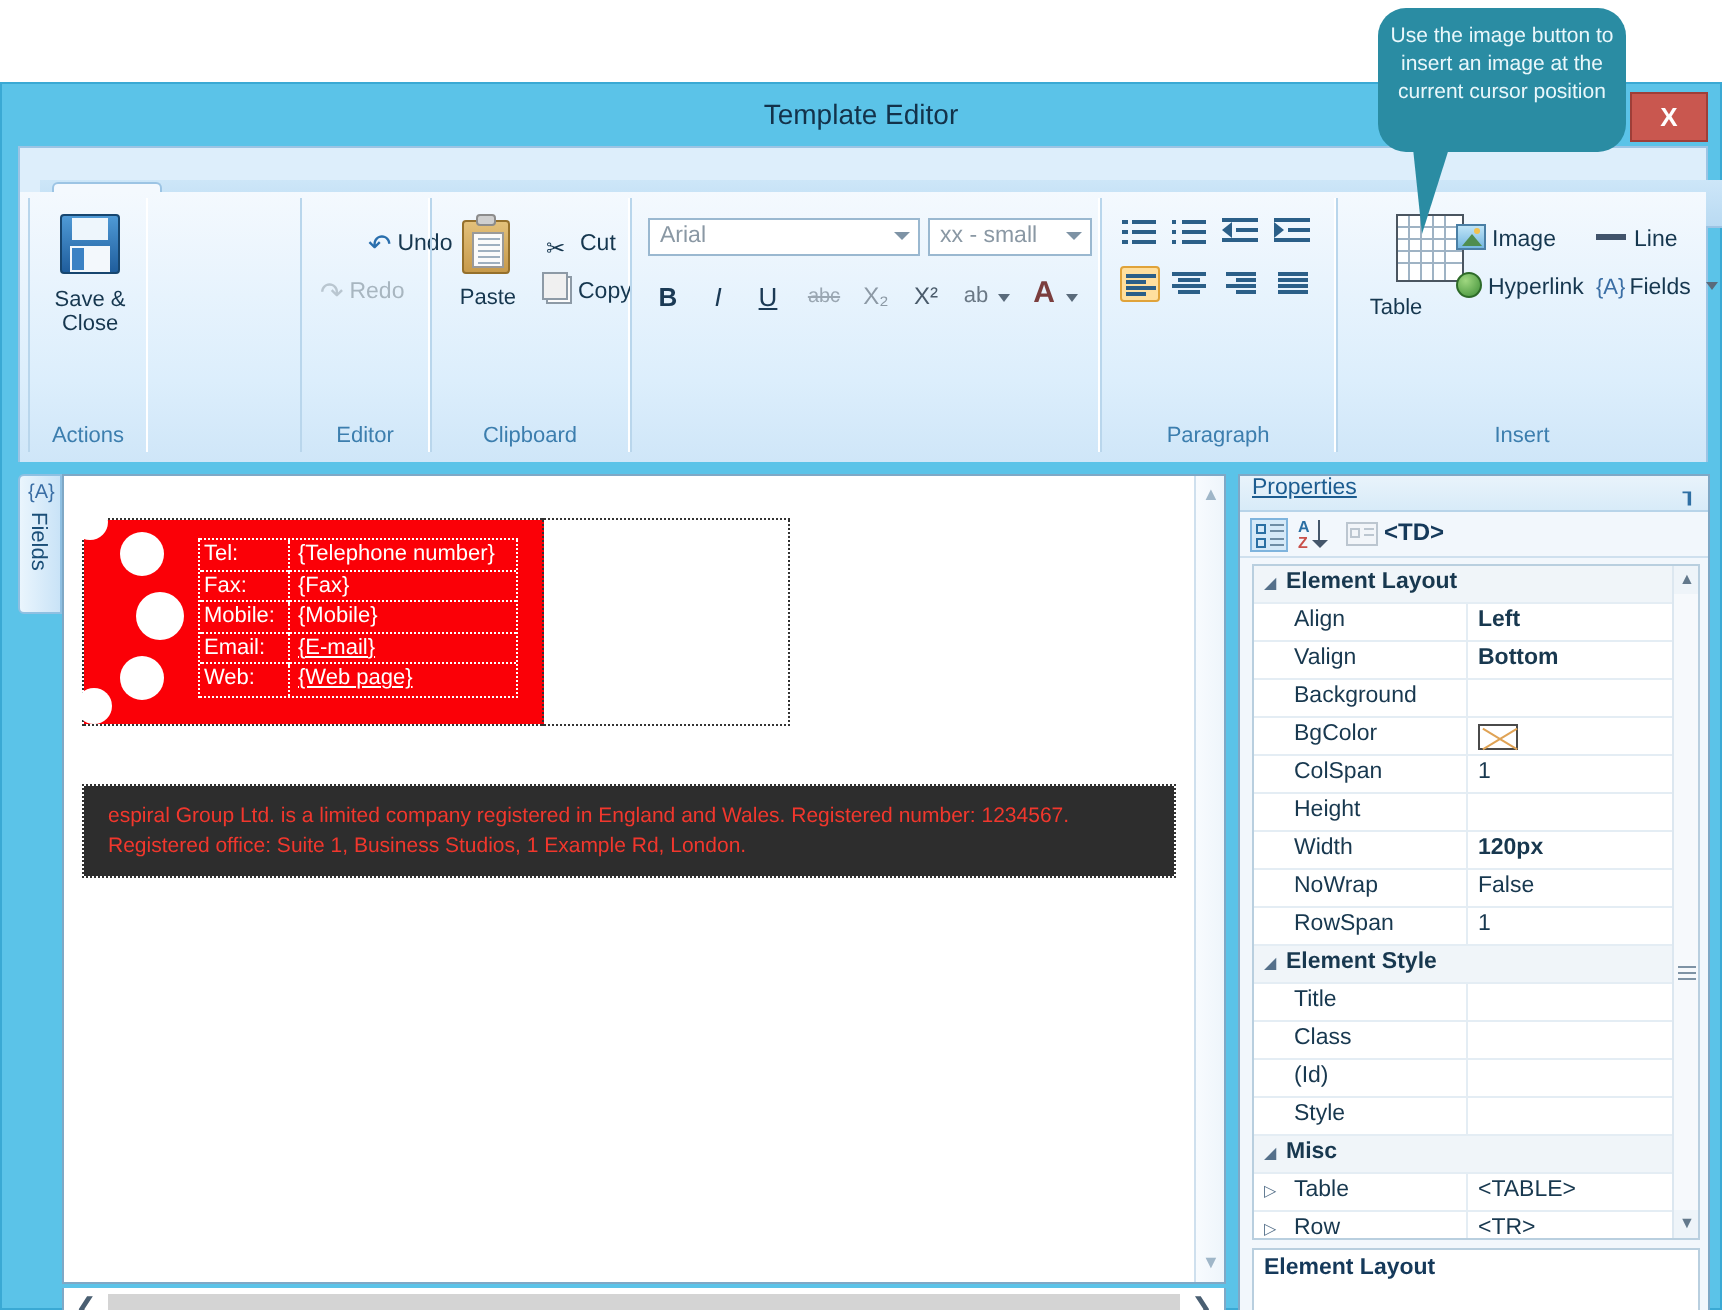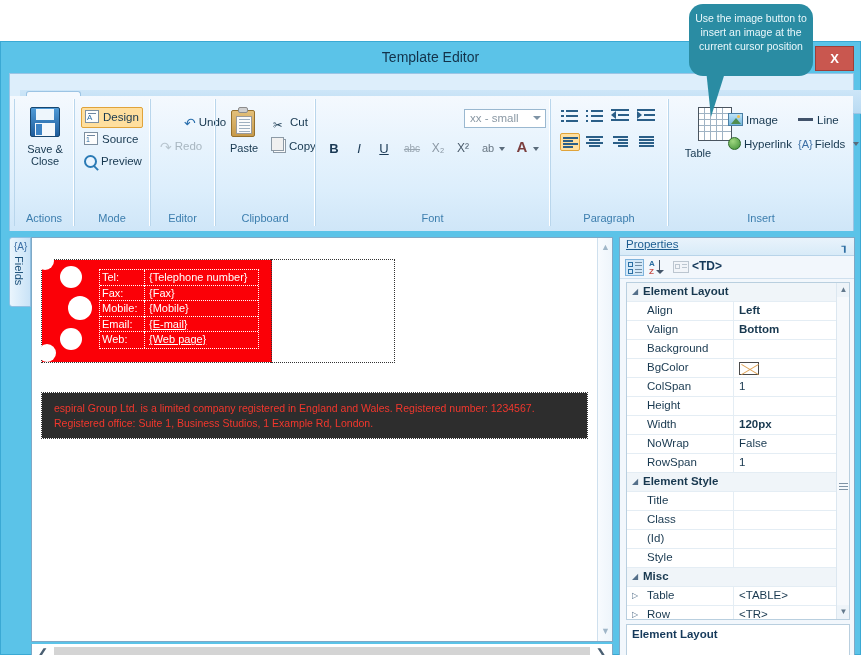--- a/index.html
+++ b/index.html
@@ -320,34 +320,20 @@
             </span>
             <div style="margin-top:4px;">
               <div>Save &amp;</div>
               <div>Close</div>
             </div>
           </div>
         </div>
         <div class="rgroup-label">Actions</div>
       </div>
 
-      <div class="rgroup" style="left:64px; width:76px;">
-        <div class="rgroup-body">
-          <div class="smallbtn sel" style="left:6px; top:6px;">
-            <span class="ico-mini design"></span><span>Design</span>
-          </div>
-          <div class="smallbtn" style="left:6px; top:29px;">
-            <span class="ico-mini source"></span><span>Source</span>
-          </div>
-          <div class="smallbtn" style="left:6px; top:51px;">
-            <span class="ico-magnifier"></span><span>Preview</span>
-          </div>
-        </div>
-        <div class="rgroup-label">Mode</div>
-      </div>
 
       <div class="rgroup" style="left:140px; width:65px;">
         <div class="rgroup-body">
           <div class="smallbtn" style="left:6px; top:12px;margin-left:24px;">
             <span class="ico-undo">↶</span><span>Undo</span>
           </div>
           <div class="smallbtn disabled" style="left:6px; top:36px;">
             <span class="ico-redo">↷</span><span>Redo</span>
           </div>
         </div>
@@ -367,41 +353,44 @@
           </div>
           <div class="smallbtn" style="left:54px; top:36px;">
             <span class="ico-copy"></span><span>Copy</span>
           </div>
         </div>
         <div class="rgroup-label">Clipboard</div>
       </div>
 
       <div class="rgroup" style="left:305px; width:235px;">
         <div class="rgroup-body">
+          <div class="combo" style="left:8px; top:8px; width:136px;">
+            <span>Arial</span>
+            <span class="arrow"></span>
+          </div>
           <div class="combo" style="left:148px; top:8px; width:82px;">
             <span>xx - small</span>
             <span class="arrow"></span>
           </div>
 
           <div class="fbtn" style="left:8px;  top:38px; font-weight:bold;">B</div>
           <div class="fbtn" style="left:33px; top:38px; font-style:italic;">I</div>
           <div class="fbtn" style="left:58px; top:38px; text-decoration:underline;">U</div>
           <div class="fbtn" style="left:86px; top:38px; font-size:10px; color:#9aa7b2; text-decoration:line-through;">abc</div>
           <div class="fbtn" style="left:112px;top:38px; font-size:12px; color:#8c99a5;">X₂</div>
           <div class="fbtn" style="left:137px;top:38px; font-size:12px; color:#4a5b6b;">X²</div>
           <div class="fbtn" style="left:162px;top:38px; font-size:11px; color:#6a7885;">ab</div>
           <div class="fbtn" style="left:182px;top:40px; width:8px; height:8px;">
             <span style="display:block; width:0;height:0;border-left:3px solid transparent;border-right:3px solid transparent;border-top:4px solid #5a6b7b;margin:6px auto;"></span>
           </div>
           <div class="fbtn" style="left:196px;top:36px; font-size:15px; color:#7b3e3e; font-weight:bold;">A</div>
           <div class="fbtn" style="left:216px;top:40px; width:8px; height:8px;">
             <span style="display:block; width:0;height:0;border-left:3px solid transparent;border-right:3px solid transparent;border-top:4px solid #5a6b7b;margin:6px auto;"></span>
           </div>
         </div>
-        <div class="rgroup-label">Font</div>
       </div>
 
       <div class="rgroup" style="left:540px; width:118px;">
         <div class="rgroup-body">
 
           <div class="pbtn" style="left:9px; top:6px;">
             <span class="pline" style="left:6px; top:3px;  width:12px;"></span>
             <span class="pline" style="left:6px; top:8px;  width:12px;"></span>
             <span class="pline" style="left:6px; top:13px; width:12px;"></span>
             <span class="pdot" style="left:1px; top:3px; width:3px;"></span>

